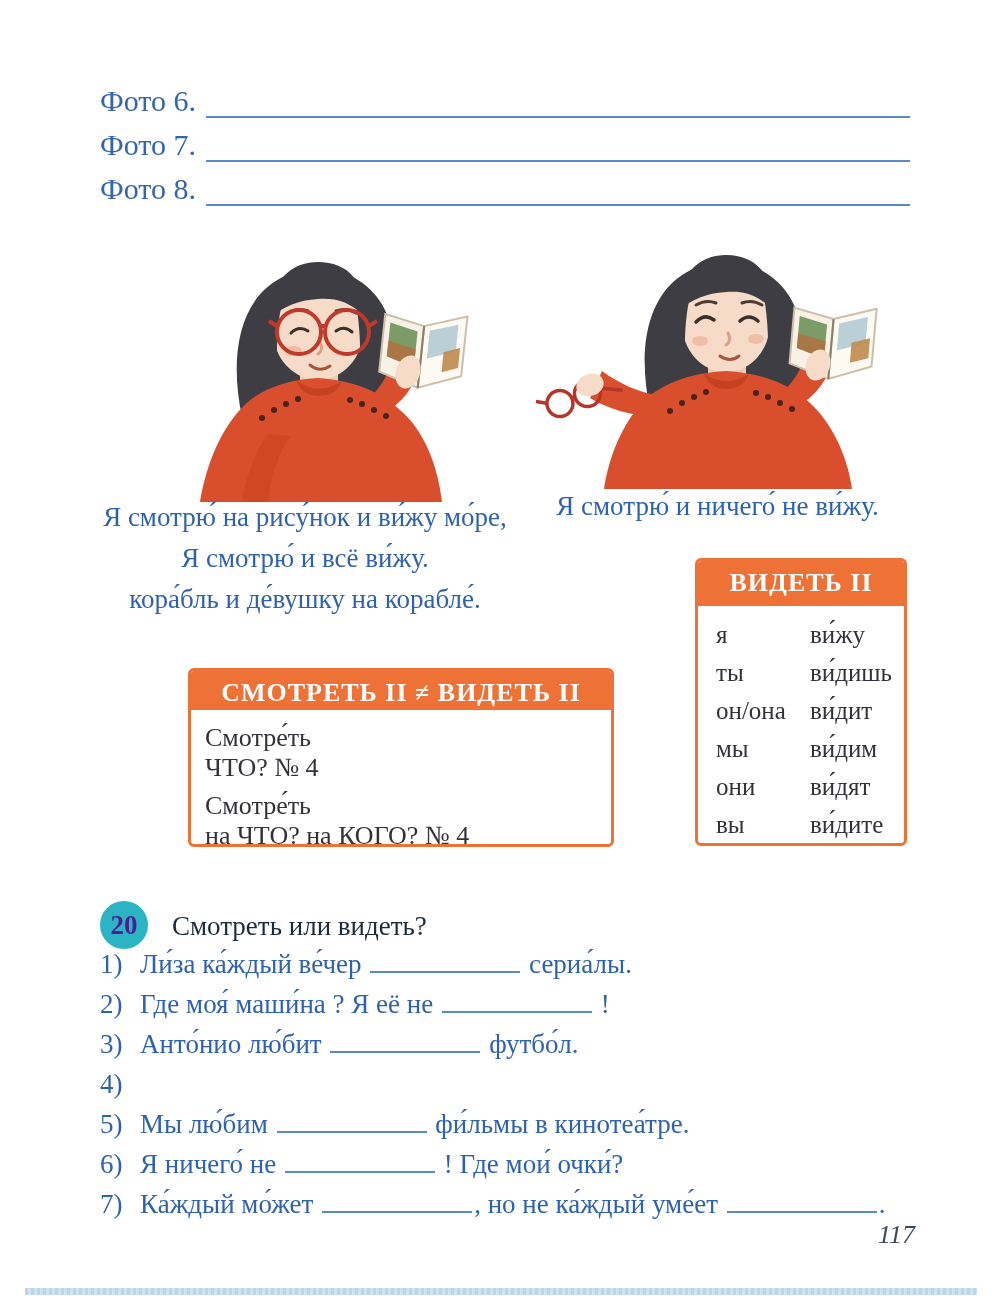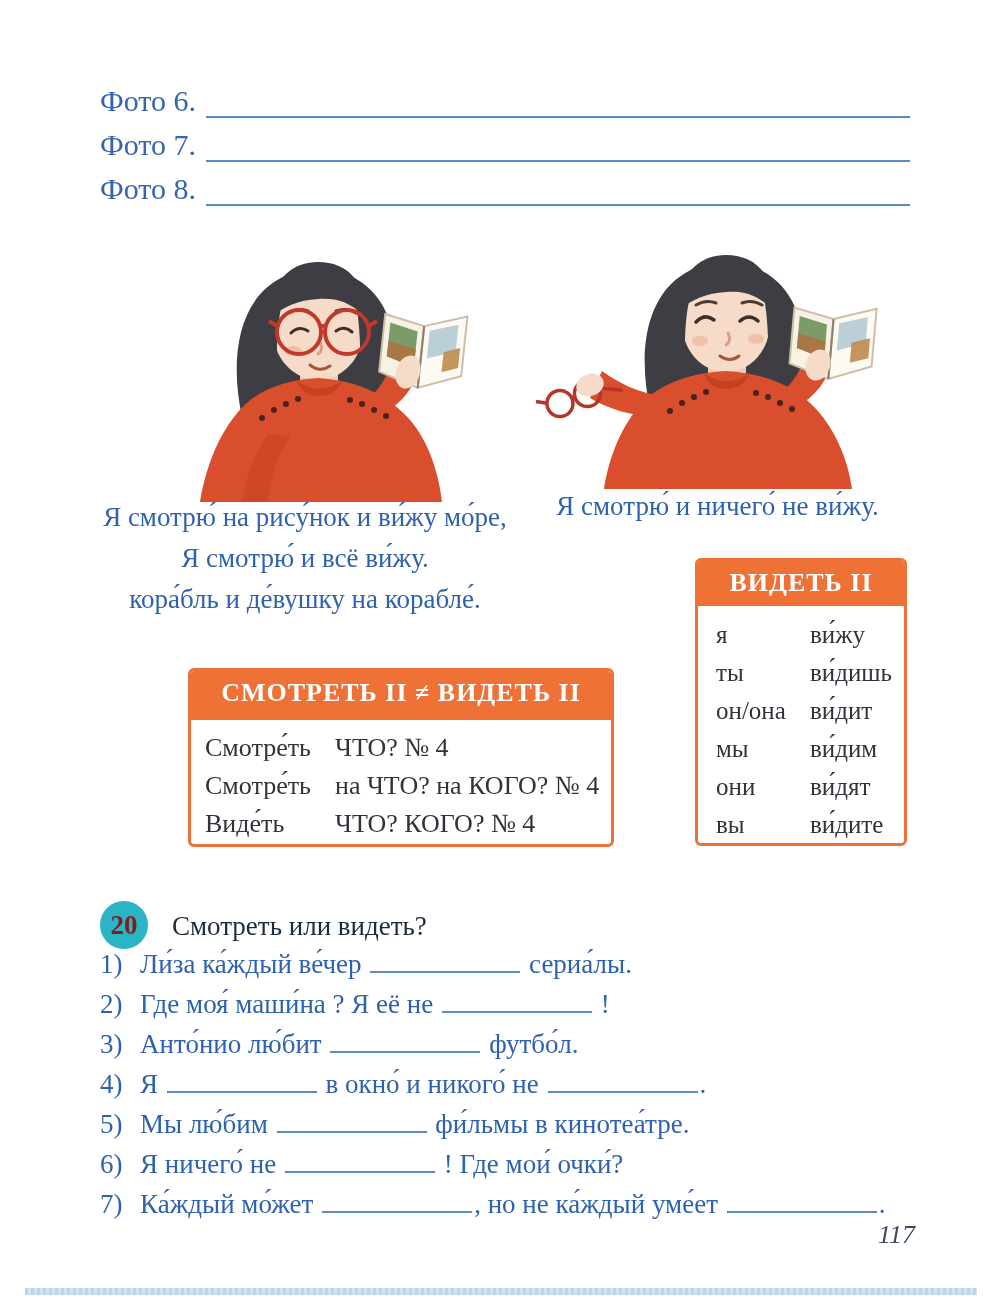--- a/index.html
+++ b/index.html
@@ -30,28 +30,28 @@
     background:#ffffff; overflow:hidden; box-sizing:border-box; }
   .obox-header { background:#ee7135; color:#ffffff; text-align:center;
     font-weight:bold; letter-spacing:1px; }
   .videt-box { left:695px; top:558px; width:212px; height:288px; }
   .videt-box .obox-header { font-size:26px; padding:7px 0 8px 0; }
   .videt-body { padding:15px 0 0 18px; }
   .videt-row { display:flex; font-size:25px; color:#33313a; margin-bottom:10px; }
   .videt-row .pronoun { width:94px; flex-shrink:0; }
 
   .smotret-box { left:188px; top:668px; width:426px; height:179px; }
-  .smotret-box .obox-header { font-size:26px; padding:7px 0 12px 0; }
+  .smotret-box .obox-header { font-size:26px; padding:7px 0 2px 0; }
   .smotret-body { padding:13px 0 0 14px; }
-  .smotret-row { display:flex; font-size:26px; color:#33313a; margin-bottom:8px; }
+  .smotret-row { display:flex; font-size:26px; color:#33313a; margin-bottom:8px;flex-direction:column; }
   .smotret-row .verb { width:130px; flex-shrink:0; }
 
   
   .ex-badge { position:absolute; left:100px; top:901px; width:48px; height:48px;
-    border-radius:50%; background:#2ab4c4; color:#7f1d1d; font-size:27px;
+    border-radius:50%; background:#2ab4c4; color:#4c1d95; font-size:27px;
     font-weight:bold; display:flex; align-items:center; justify-content:center; }
   .ex-instruction { position:absolute; left:172px; top:911px; font-size:27px;
     color:#1c2b3a; }
 
   .items { position:absolute; left:100px; top:949px; width:830px;
     font-size:27px; color:#2f62ae; }
   .item { display:flex; margin-bottom:10px; line-height:30px; height:30px; }
   .item-num { width:40px; flex-shrink:0; }
   .blank { display:inline-block; width:150px; height:22px;
     border-bottom:2px solid #5b8ac9; margin:0 2px; }
@@ -246,21 +246,20 @@
     <div class="item">
       <span class="item-num">2)</span>
       <span class="item-text"><span>Где моя́ маши́на ? Я её не </span><span class="blank"></span><span> !</span></span>
     </div>
     <div class="item">
       <span class="item-num">3)</span>
       <span class="item-text"><span>Анто́нио лю́бит </span><span class="blank"></span><span> футбо́л.</span></span>
     </div>
     <div class="item">
       <span class="item-num">4)</span>
-      <span class="item-text"><span>Я </span><span class="blank"></span><span> в окно́ и никого́ не </span><span class="blank"></span><span>.</span></span>
     </div>
     <div class="item">
       <span class="item-num">5)</span>
       <span class="item-text"><span>Мы лю́бим </span><span class="blank"></span><span> фи́льмы в кинотеа́тре.</span></span>
     </div>
     <div class="item">
       <span class="item-num">6)</span>
       <span class="item-text"><span>Я ничего́ не </span><span class="blank"></span><span> ! Где мои́ очки́?</span></span>
     </div>
     <div class="item">

